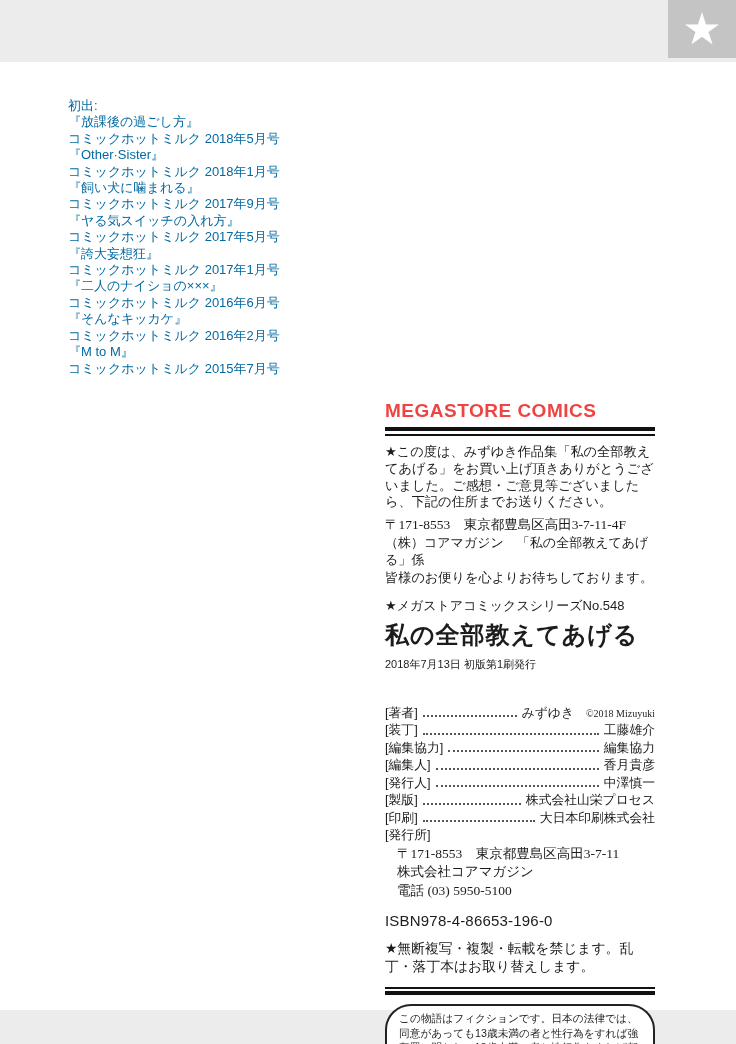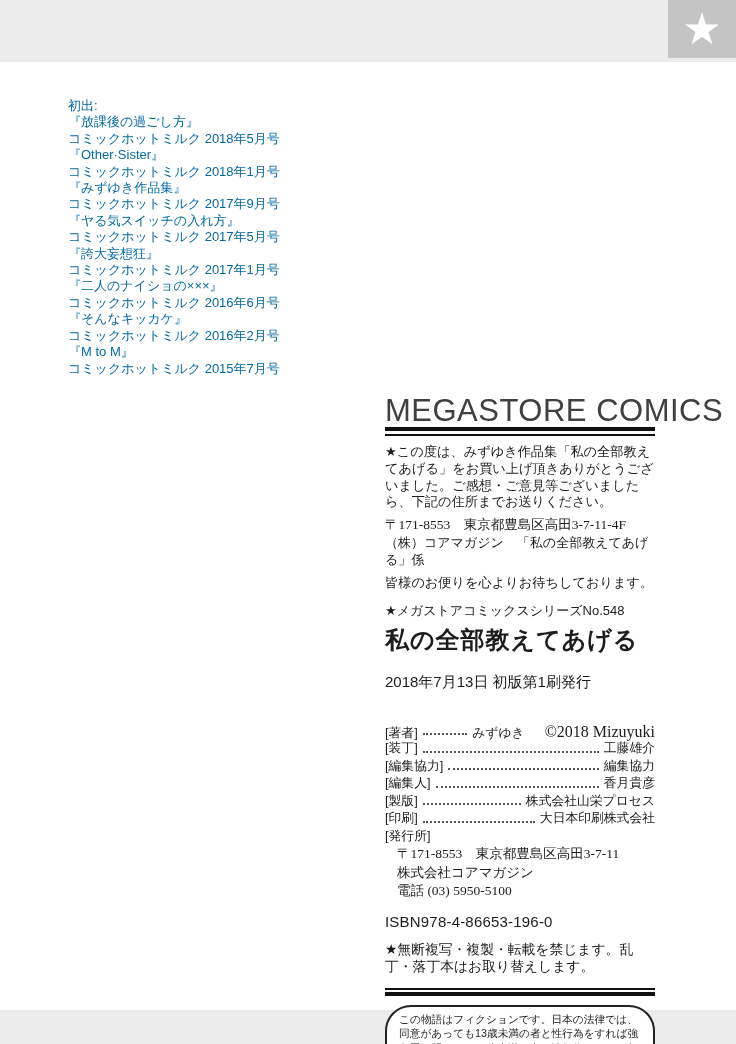--- a/index.html
+++ b/index.html
@@ -18,41 +18,41 @@
 
   
   .fp { position:absolute; left:68px; top:76px; font-size:13px; line-height:16.4px; color:#0369a1;margin-top:22px; }
   .fp-row { display:flex;flex-direction:column; }
   .fp-title { width:180px; white-space:nowrap; }
   .fp-issue { white-space:nowrap; }
 
   
   .colophon { position:absolute; left:385px; top:396px; width:270px; }
   .logo {
-    font-size:31px; font-weight:400; letter-spacing:0.5px; line-height:30px;
-    white-space:nowrap; color:#404040;
+    font-size:19px; font-weight:700; letter-spacing:0.5px; line-height:30px;
+    white-space:nowrap; color:#ef4444;
   }
   .logo-rule-thick { height:4px; background:#111; margin-top:1px; }
   .logo-rule-thin  { height:2px; background:#111; margin-top:3px; }
 
   .greeting { margin-top:8px; font-size:13.2px; line-height:16.8px; }
   .addr1 { margin-top:5px; font-family:"Liberation Serif","DejaVu Serif",serif; font-size:13.5px; line-height:17.5px; }
   .addr2 { font-size:13px; line-height:17.5px; }
-  .wait  { margin-top:5px; font-size:13.2px; line-height:17px; }
+  .wait  { font-size:13.2px; line-height:17px; }
 
   .series { margin-top:11px; font-size:13px; line-height:17px; }
   .booktitle { margin-top:6px; font-size:24px; font-weight:600; letter-spacing:1px; line-height:30px; }
-  .edition { margin-top:18px; font-size:15px; line-height:18px; }
+  .edition { margin-top:5px; font-size:11px; line-height:18px; }
 
   .credits { margin-top:32px; font-size:12.8px; }
   .credit-row { display:flex; align-items:baseline; height:17.5px; }
   .credit-label { white-space:nowrap; }
   .credit-leader { flex:1; border-bottom:2px dotted #555; margin:0 5px; align-self:flex-end; transform:translateY(-5px); }
   .credit-value { white-space:nowrap;text-align:right; }
-  .credit-note { font-family:"Liberation Serif","DejaVu Serif",serif; font-size:16px; margin-left:20px; white-space:nowrap; }
+  .credit-note { font-family:"Liberation Serif","DejaVu Serif",serif; font-size:10px; margin-left:12px; white-space:nowrap; }
 
   .publisher-label { height:17.5px; font-size:12.8px; }
   .publisher-lines { padding-left:12px; font-family:"Liberation Serif","DejaVu Serif",serif; font-size:13.5px; line-height:18.5px; }
 
   .isbn { margin-top:12px; font-size:15px; letter-spacing:0.2px; }
   .notice { margin-top:11px; font-size:13.8px; line-height:17.5px; }
 
   .rule-thin  { height:2px; background:#111; margin-top:12px; }
   .rule-thick { height:4px; background:#111; margin-top:2px; }
 
@@ -77,21 +77,21 @@
     <div>初出:</div>
     <div class="fp-row">
       <span class="fp-title">『放課後の過ごし方』</span>
       <span class="fp-issue">コミックホットミルク 2018年5月号</span>
     </div>
     <div class="fp-row">
       <span class="fp-title">『Other·Sister』</span>
       <span class="fp-issue">コミックホットミルク 2018年1月号</span>
     </div>
     <div class="fp-row">
-      <span class="fp-title">『みずゆき作品集』</span>
+      <span class="fp-title">『飼い犬に噛まれる』</span>
       <span class="fp-issue">コミックホットミルク 2017年9月号</span>
     </div>
     <div class="fp-row">
       <span class="fp-title">『ヤる気スイッチの入れ方』</span>
       <span class="fp-issue">コミックホットミルク 2017年5月号</span>
     </div>
     <div class="fp-row">
       <span class="fp-title">『誇大妄想狂』</span>
       <span class="fp-issue">コミックホットミルク 2017年1月号</span>
     </div>
@@ -141,20 +141,25 @@
         <span class="credit-label">[編集協力]</span>
         <span class="credit-leader"></span>
         <span class="credit-value">編集協力</span>
       </div>
       <div class="credit-row">
         <span class="credit-label">[編集人]</span>
         <span class="credit-leader"></span>
         <span class="credit-value">香月貴彦</span>
       </div>
       <div class="credit-row">
+        <span class="credit-label">[発行人]</span>
+        <span class="credit-leader"></span>
+        <span class="credit-value">中澤慎一</span>
+      </div>
+      <div class="credit-row">
         <span class="credit-label">[製版]</span>
         <span class="credit-leader"></span>
         <span class="credit-value">株式会社山栄プロセス</span>
       </div>
       <div class="credit-row">
         <span class="credit-label">[印刷]</span>
         <span class="credit-leader"></span>
         <span class="credit-value">大日本印刷株式会社</span>
       </div>
 

